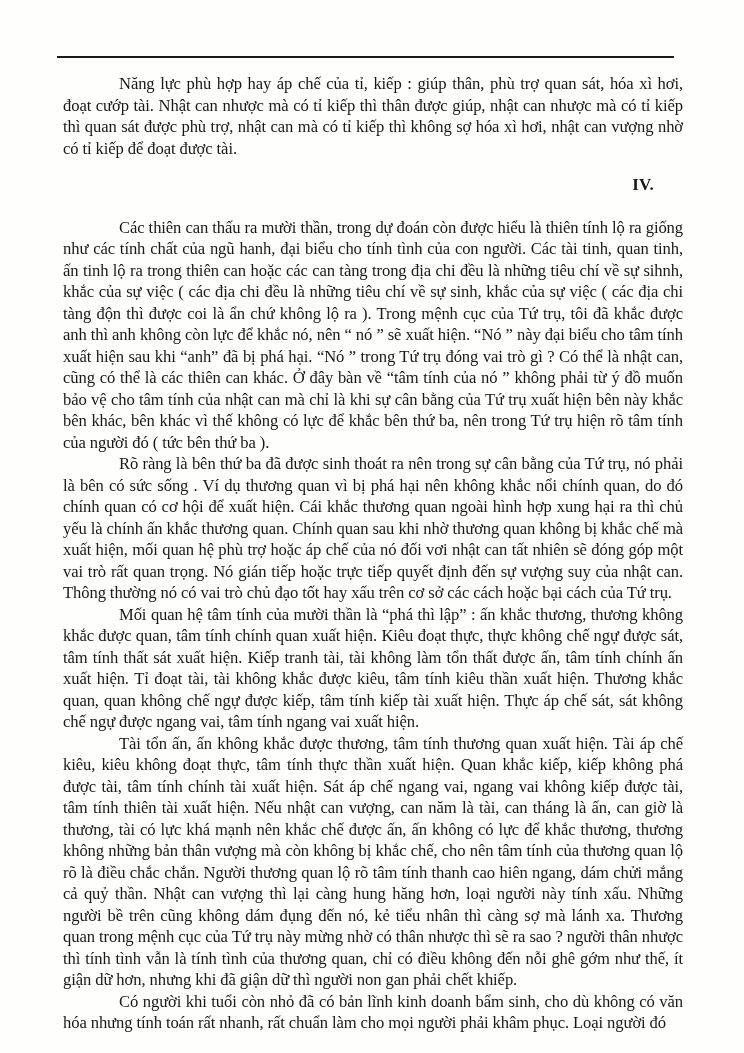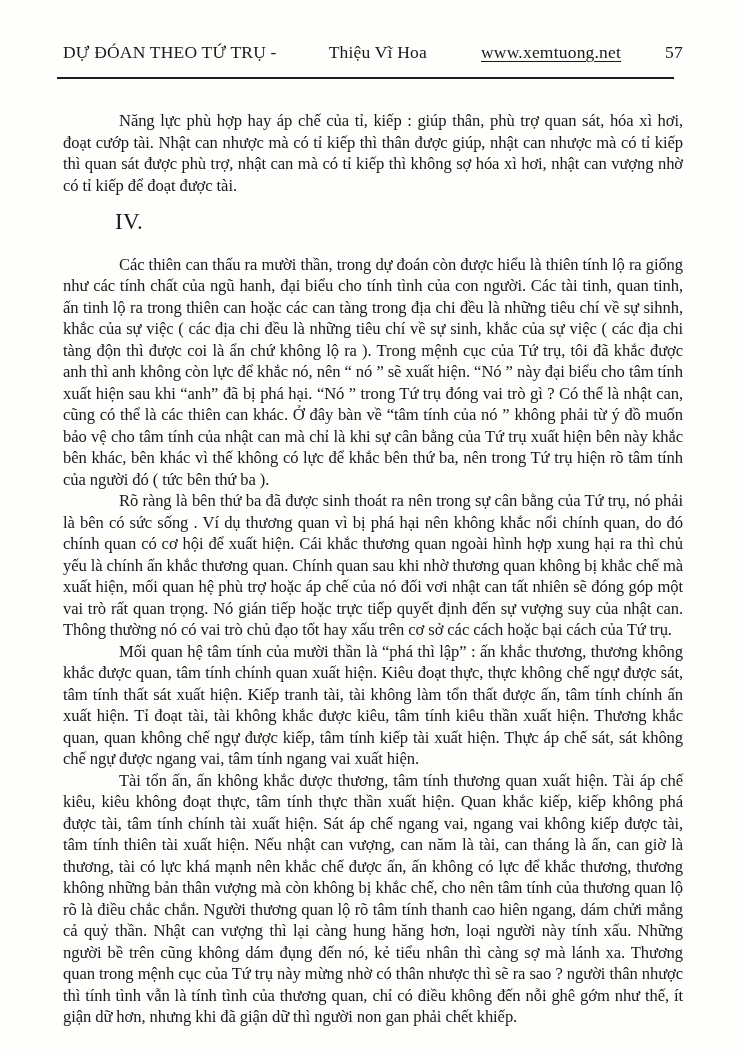--- a/index.html
+++ b/index.html
@@ -27,57 +27,53 @@
   .hdr .author { margin-left: 52px; }
   .hdr .website { margin-left: auto; margin-right: 44px; text-decoration: underline; text-underline-offset: 3px; color: #181818; }
   .hdr .pagenum { flex: 0 0 auto; }
   .rule {
     height: 0;
     border-top: 2px solid #1c1c1c;
     margin: 14px 0 0 -6px;
     width: 617px;
   }
   .bodytext {
-    margin-top: 31px;
+    margin-top: 15px;
     font-size: 16.6px;
     line-height: 21.5px;
     text-align: justify;
     letter-spacing: -0.1px;
   }
   .bodytext p { margin: 0; text-indent: 56px; }
   h2.section {
     display: flex;
-    font-size: 23px;
-    font-weight: normal;
+    font-size: 17px;
+    font-weight: bold;
     margin: 15px 0 21px 52px;
     letter-spacing: 0.3px;
     line-height: 21.5px;
+    justify-content: flex-end;
   }
   h2.section .sec-num { margin-right: 29px; }
 </style>
 </head>
 <body>
 
 <div class="page">
 
-  <div class="hdr">
-    <span class="book-title">DỰ ĐÓAN THEO TỨ TRỤ -</span>
-    <span class="author">Thiệu Vĩ  Hoa</span>
-    <span class="website">www.xemtuong.net</span>
-    <span class="pagenum">57</span>
-  </div>
 
   <div class="rule"></div>
 
   <div class="bodytext">
     <p>Năng lực phù hợp hay áp chế  của tỉ, kiếp : giúp thân, phù trợ quan sát, hóa xì hơi, đoạt cướp tài. Nhật can nhược mà có tỉ kiếp thì thân được giúp, nhật can nhược mà có tỉ kiếp thì quan sát được phù trợ, nhật can mà có tỉ kiếp thì không sợ hóa xì hơi, nhật can vượng nhờ có tỉ kiếp để đoạt được tài.</p>
 
     <h2 class="section">
       <span class="sec-num">IV.</span>
     </h2>
 
     <p>Các thiên can thấu ra mười thần, trong dự đoán còn được hiểu là thiên tính lộ ra giống như các tính chất của ngũ hanh, đại biểu cho tính tình của con người. Các tài tinh, quan tinh, ấn tinh lộ ra trong thiên can hoặc các can tàng trong địa chi đều là những tiêu chí về sự sihnh, khắc của sự việc ( các địa chi đều  là những tiêu chí về sự sinh, khắc của sự việc ( các địa chi tàng độn thì được coi là ẩn chứ không lộ ra ). Trong mệnh cục của Tứ trụ, tôi đã khắc được anh thì anh không còn lực để khắc nó, nên “ nó ” sẽ xuất hiện. “Nó ” này đại biểu cho tâm tính xuất hiện sau khi “anh” đã bị phá hại. “Nó ” trong Tứ trụ đóng vai trò gì ? Có thể là nhật can, cũng có thể là các thiên can khác. Ở đây bàn về “tâm tính của nó ” không phải từ ý đồ muốn bảo vệ cho tâm tính của nhật can mà chỉ là khi sự cân bằng của Tứ trụ xuất hiện bên này khắc bên khác, bên khác vì thế không có lực để khắc bên thứ ba, nên trong Tứ trụ hiện rõ tâm tính của người đó ( tức bên thứ ba ).</p>
     <p>Rõ ràng là bên thứ ba đã được sinh thoát ra nên trong sự cân bằng của Tứ trụ, nó phải là bên có sức sống . Ví dụ thương quan vì bị phá hại  nên không khắc nổi chính quan, do đó chính quan có cơ hội để xuất hiện. Cái khắc thương quan ngoài hình hợp xung hại ra thì chủ yếu là chính ấn khắc thương quan. Chính quan sau khi nhờ thương quan không bị khắc chế mà xuất hiện, mối quan hệ phù trợ hoặc áp chế của nó đối vơi nhật can tất nhiên  sẽ đóng góp một vai trò rất quan trọng. Nó gián tiếp hoặc trực tiếp quyết định đến sự vượng suy của nhật can. Thông thường nó có vai trò chủ đạo tốt hay xấu trên cơ sở các cách hoặc bại cách của Tứ trụ.</p>
     <p>Mối quan hệ tâm tính của mười thần là “phá thì lập” : ấn khắc thương, thương không khắc được quan, tâm tính chính quan xuất hiện. Kiêu đoạt thực, thực không chế ngự được sát, tâm tính thất sát xuất hiện. Kiếp tranh tài, tài không làm tổn thất được ấn, tâm tính chính ấn xuất hiện. Tỉ đoạt tài, tài không khắc được kiêu, tâm tính kiêu thần xuất hiện. Thương khắc quan, quan không chế ngự được kiếp, tâm tính kiếp tài xuất hiện. Thực áp chế sát, sát không chế ngự được ngang vai, tâm tính ngang vai xuất hiện.</p>
     <p>Tài tổn ấn, ấn không khắc được thương, tâm tính thương quan xuất hiện. Tài áp chế kiêu, kiêu không đoạt thực, tâm tính thực thần xuất hiện. Quan khắc kiếp, kiếp không phá được tài, tâm tính chính tài xuất hiện. Sát áp chế ngang vai, ngang vai không kiếp được tài, tâm tính thiên tài xuất hiện. Nếu nhật can vượng, can năm là tài, can tháng là ấn, can giờ là thương, tài có lực khá mạnh nên khắc chế được ấn, ấn không có lực để khắc thương, thương không những bản thân vượng mà còn không bị khắc chế, cho nên tâm tính của thương quan lộ rõ là điều chắc chắn. Người thương quan lộ rõ tâm tính thanh cao hiên ngang, dám chửi mắng cả quỷ thần. Nhật can vượng thì lại càng hung hăng hơn, loại người này tính xấu. Những người bề trên cũng không dám đụng đến nó, kẻ tiểu nhân thì càng sợ mà lánh xa. Thương quan trong mệnh cục của Tứ trụ này mừng nhờ có thân nhược thì sẽ ra sao ? người thân nhược thì tính tình vẫn là tính tình của thương quan, chỉ có điều không đến nỗi ghê gớm như thế, ít giận dữ hơn, nhưng khi đã giận dữ thì người non gan phải chết khiếp.</p>
+    <p>Có người khi tuổi còn nhỏ đã có bản  lĩnh kinh doanh bẩm sinh, cho dù không có văn hóa nhưng tính toán rất nhanh, rất chuẩn làm cho mọi người phải khâm phục. Loại người đó</p>
   </div>
 
 </div>
 
 </body></html>

